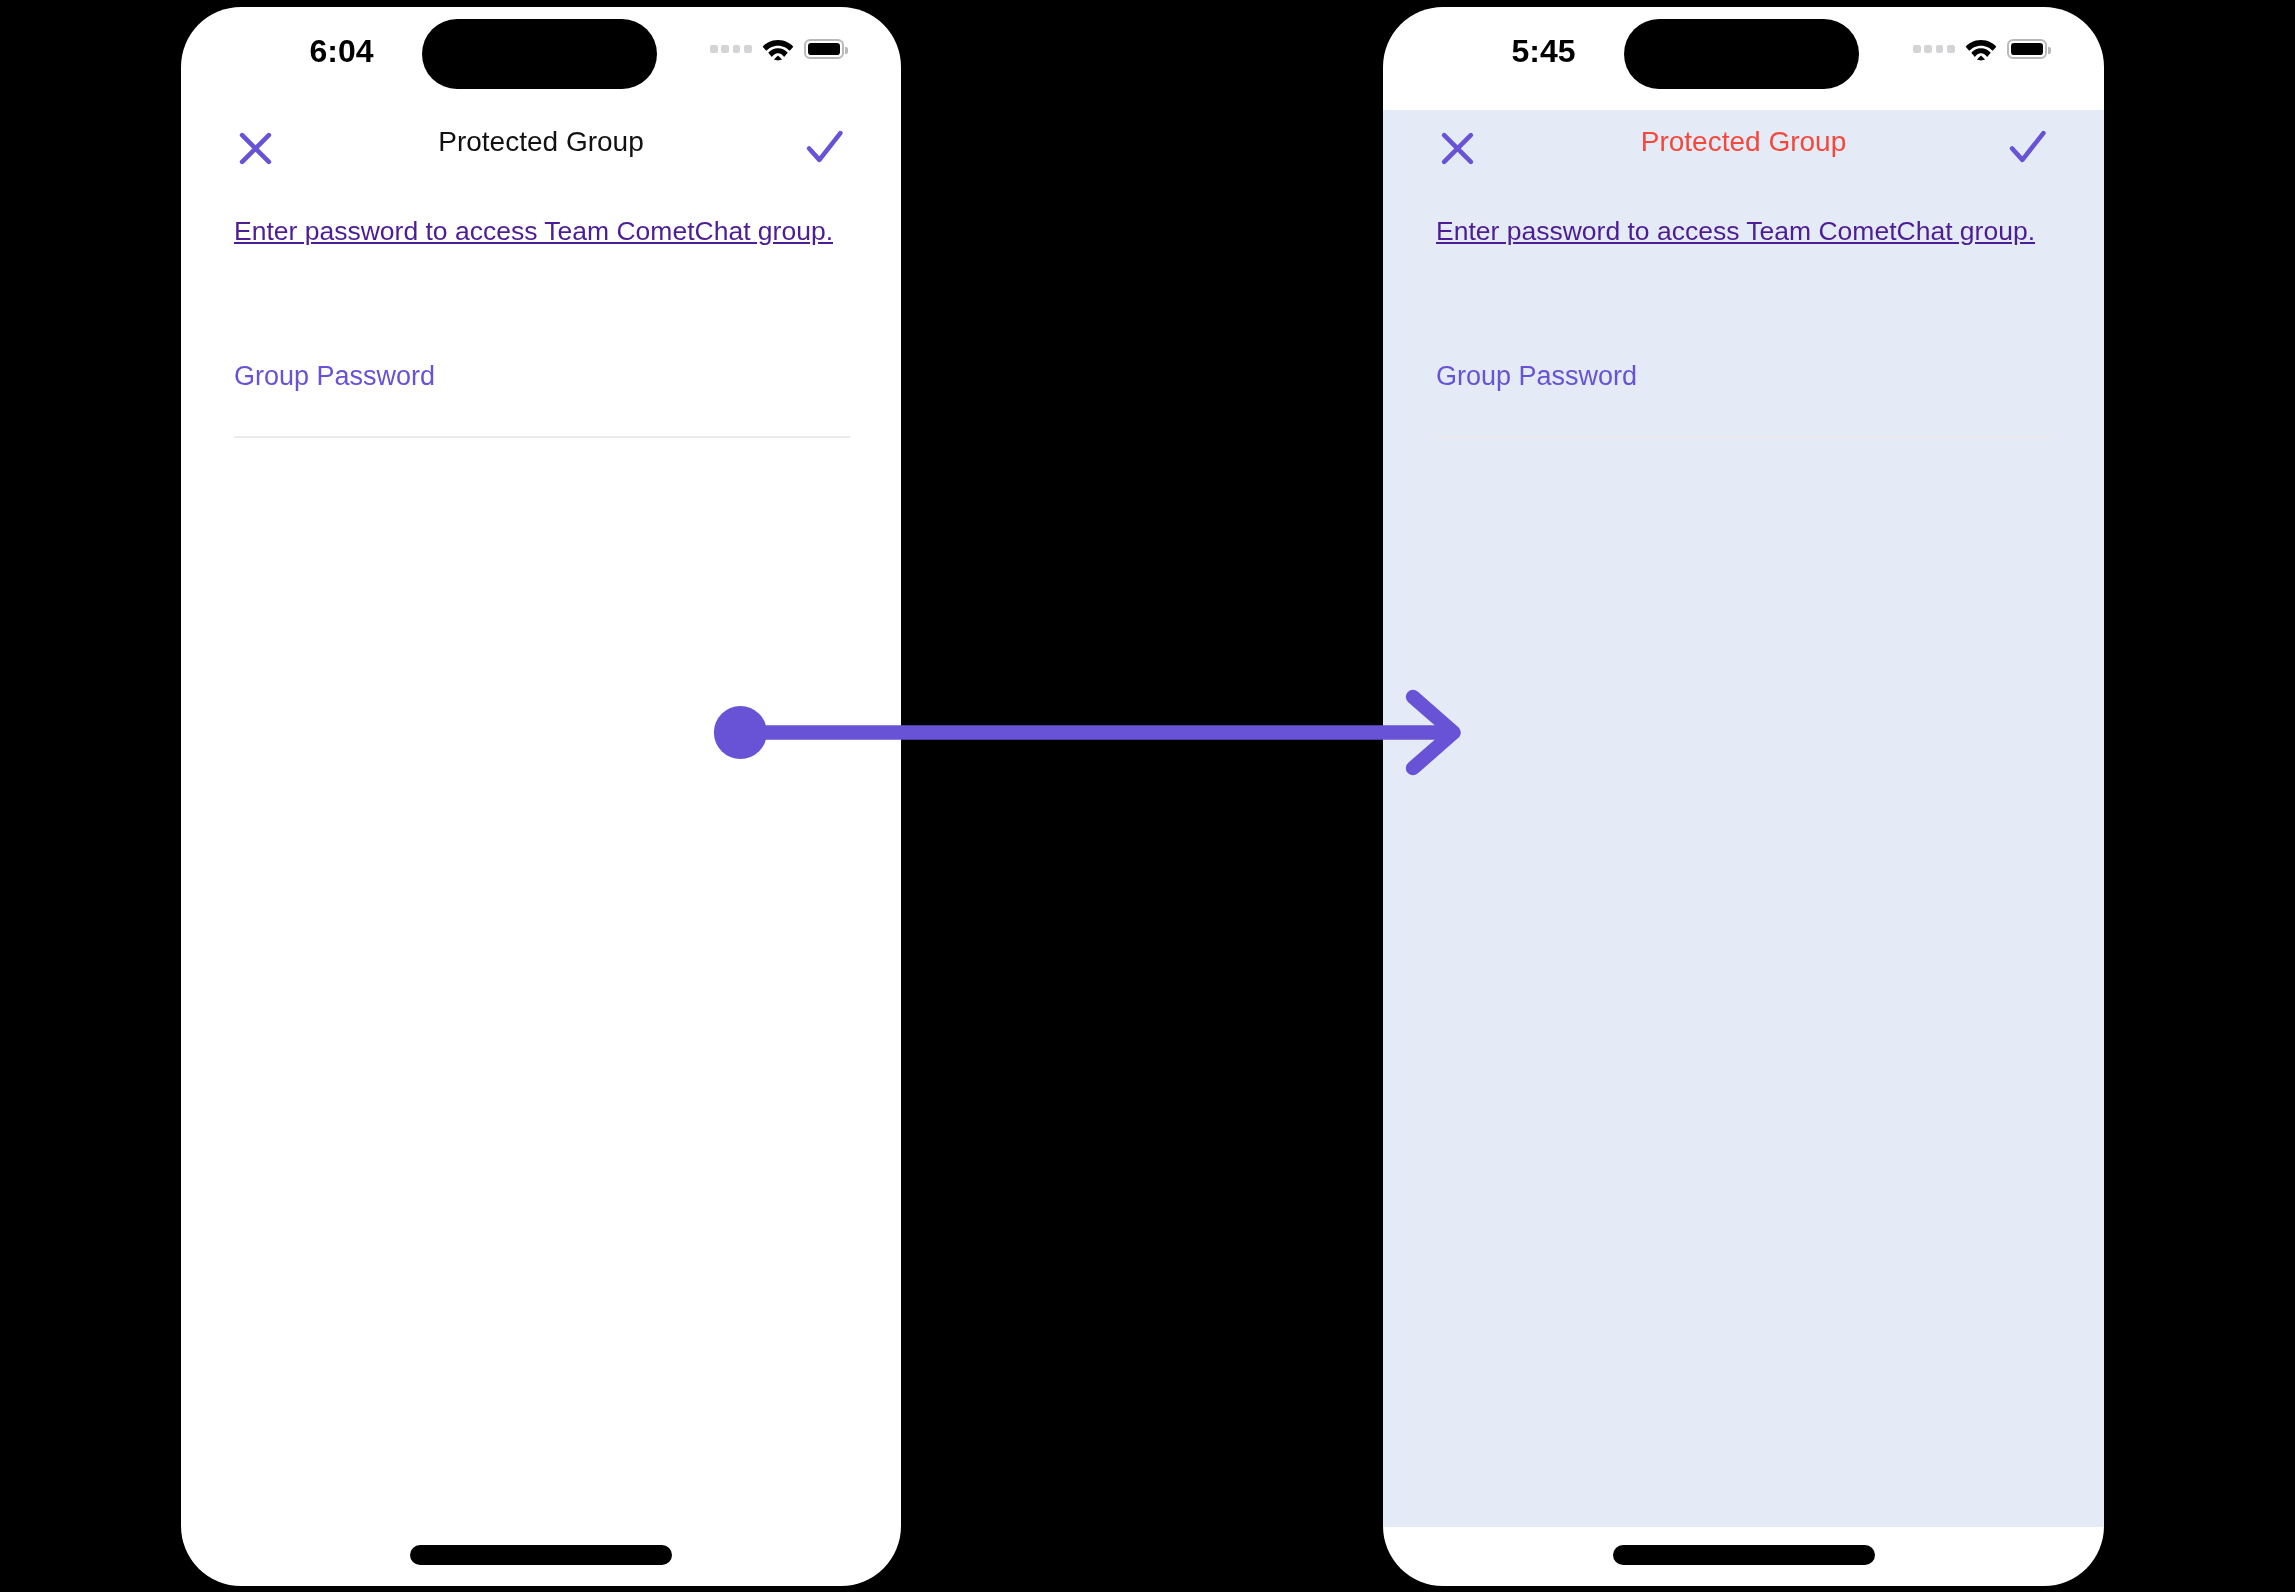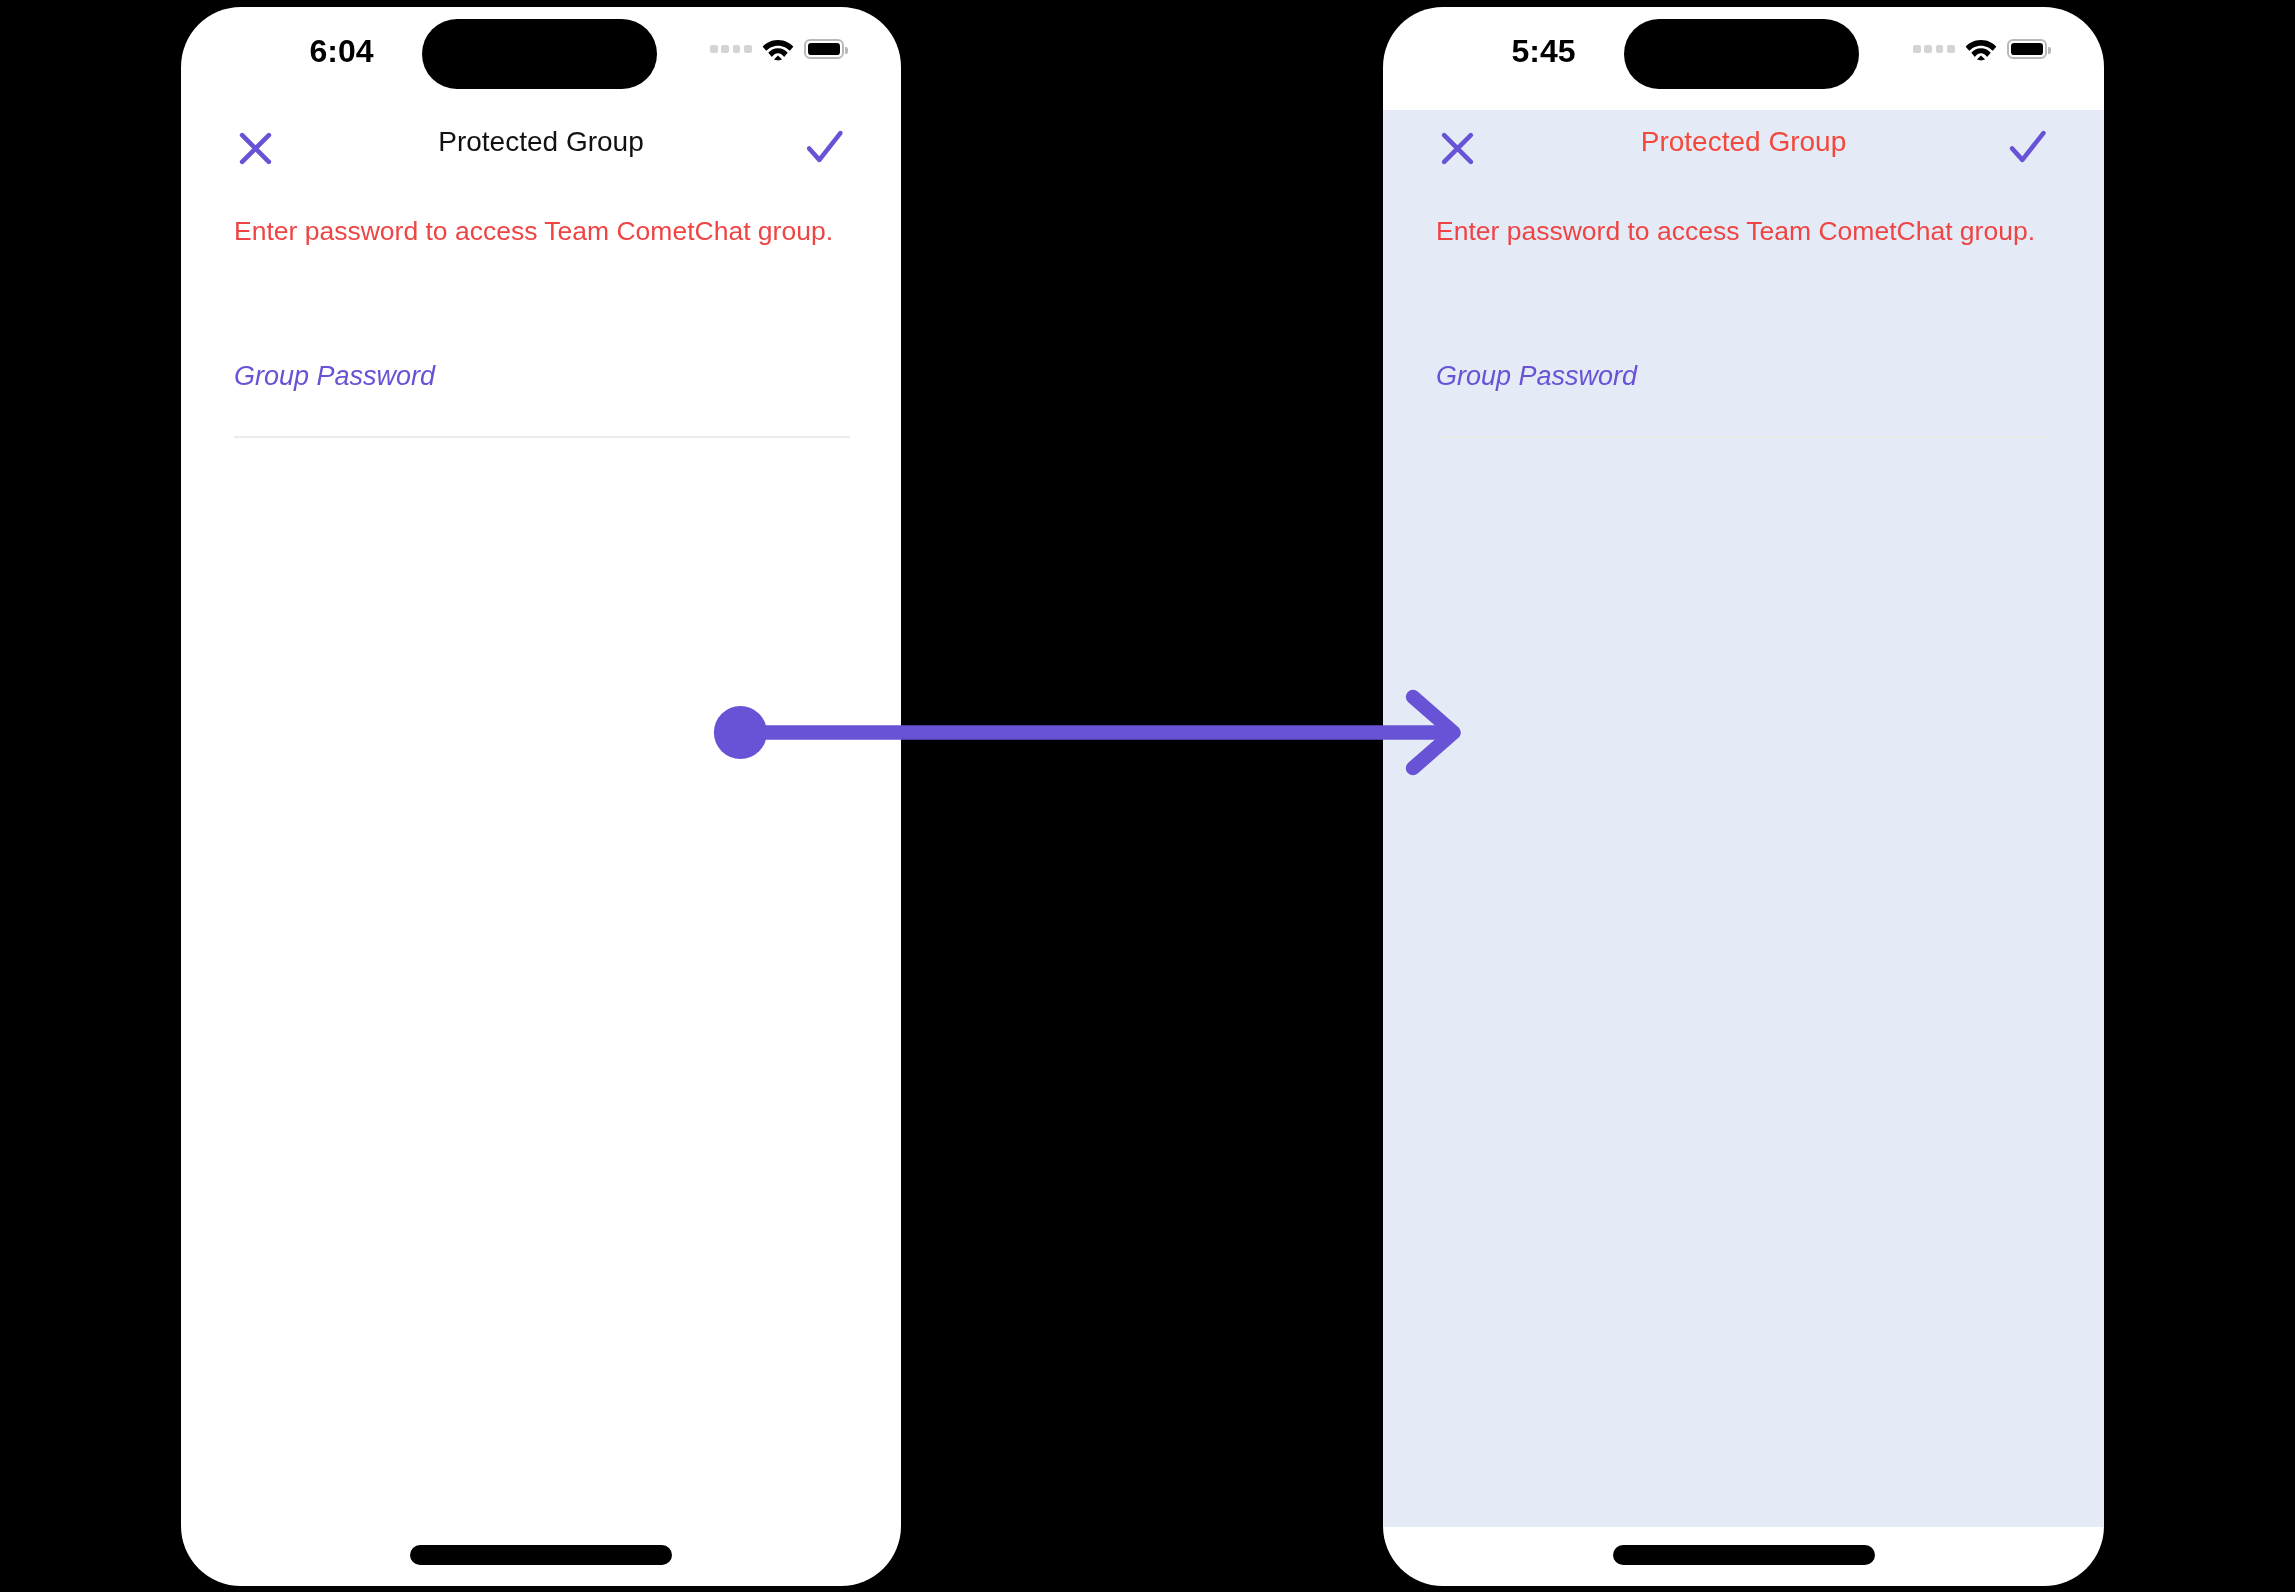--- a/index.html
+++ b/index.html
@@ -169,29 +169,29 @@
     right: 0;
     bottom: 0;
   }
   .description {
     position: absolute;
     left: 53px;
     top: 32px;
     width: 602px;
     font-size: 26.5px;
     line-height: 1.27;
-    color: #ef4444;
+    color: #4c1d95;
+    text-decoration: underline;
   }
   .field-label {
     position: absolute;
     left: 53px;
     top: 178px;
     font-size: 27px;
     color: #6852d6;
-    font-style: italic;
   }
   .field-divider {
     position: absolute;
     left: 53px;
     top: 253px;
     width: 616px;
     height: 2px;
     background: #ebebeb;
   }
 

